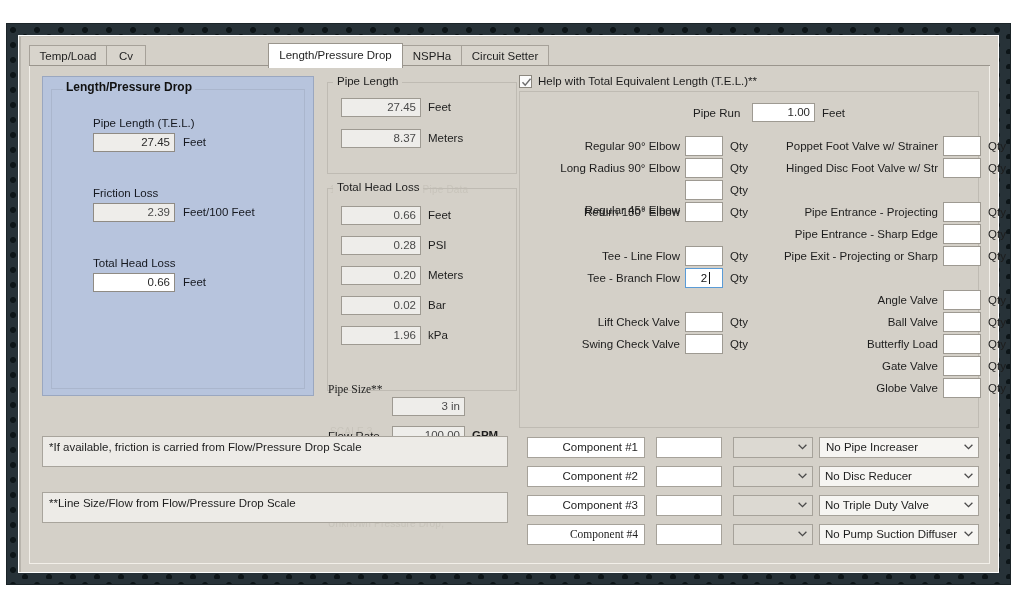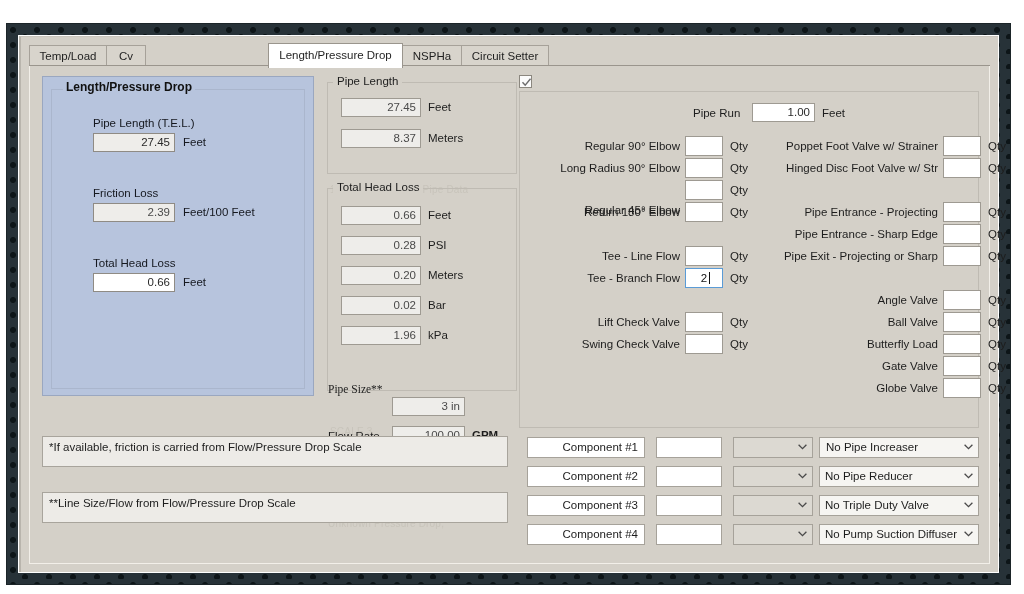--- a/index.html
+++ b/index.html
@@ -156,20 +156,21 @@
       <div class="lbl b" style="left:442px;top:361px;font-weight:bold;">GPM</div>
 
       <div class="strip" style="left:12px;top:426px;width:466px;height:31px;">**Line Size/Flow from Flow/Pressure Drop Scale</div>
       <div class="strip" style="left:12px;top:370px;width:466px;height:31px;">*If available, friction is carried from Flow/Pressure Drop Scale</div>
 
       <div class="cbx" style="left:489px;top:9px;">
         <svg width="11" height="11" viewBox="0 0 11 11">
           <path d="M1.5 5.2 L4.2 8.2 L9.5 1.8" stroke="#6d6d6d" stroke-width="1.4" fill="none"></path>
         </svg>
       </div>
+      <div class="lbl" style="left:508px;top:7px;font-size:11.5px;">Help with Total Equivalent Length (T.E.L.)**</div>
 
       <div class="gbox" style="left:489px;top:25px;width:460px;height:337px;"></div>
 
       <div class="lbl" style="left:663px;top:39px;">Pipe Run</div>
       <div class="fld white" style="left:722px;top:37px;width:63px;">1.00</div>
       <div class="lbl" style="left:792px;top:39px;">Feet</div>
 
       <div id="leftFittings">
           <div class="lbl r" style="left: 390px; width: 260px; top: 72px;">Regular 90° Elbow</div>
           <div class="fld white" style="left: 655px; top: 70px; width: 38px; height: 20px; line-height: 18px;"></div>
@@ -243,38 +244,38 @@
                 <path d="M0.6 0.8 L4.5 4.7 L8.4 0.8" stroke="#4a4a4a" stroke-width="1.3" fill="none"></path>
               </svg>
             </span></div>
           <div class="compname" style="left: 497px; top: 400px; width: 118px;">Component #2</div>
           <div class="compqty" style="left: 626px; top: 400px; width: 66px;"></div>
           <div class="combo disabled" style="left: 703px; top: 400px; width: 80px;"><span></span><span class="chev">
               <svg width="9" height="6" viewBox="0 0 9 6">
                 <path d="M0.6 0.8 L4.5 4.7 L8.4 0.8" stroke="#4a4a4a" stroke-width="1.3" fill="none"></path>
               </svg>
             </span></div>
-          <div class="combo enabled" style="left: 789px; top: 400px; width: 160px;"><span>No Pipe Reducer</span><span class="chev">
+          <div class="combo enabled" style="left: 789px; top: 400px; width: 160px;"><span>No Disc Reducer</span><span class="chev">
               <svg width="9" height="6" viewBox="0 0 9 6">
                 <path d="M0.6 0.8 L4.5 4.7 L8.4 0.8" stroke="#4a4a4a" stroke-width="1.3" fill="none"></path>
               </svg>
             </span></div>
           <div class="compname" style="left: 497px; top: 429px; width: 118px;">Component #3</div>
           <div class="compqty" style="left: 626px; top: 429px; width: 66px;"></div>
           <div class="combo disabled" style="left: 703px; top: 429px; width: 80px;"><span></span><span class="chev">
               <svg width="9" height="6" viewBox="0 0 9 6">
                 <path d="M0.6 0.8 L4.5 4.7 L8.4 0.8" stroke="#4a4a4a" stroke-width="1.3" fill="none"></path>
               </svg>
             </span></div>
           <div class="combo enabled" style="left: 789px; top: 429px; width: 160px;"><span>No Triple Duty Valve</span><span class="chev">
               <svg width="9" height="6" viewBox="0 0 9 6">
                 <path d="M0.6 0.8 L4.5 4.7 L8.4 0.8" stroke="#4a4a4a" stroke-width="1.3" fill="none"></path>
               </svg>
             </span></div>
-          <div class="compname" style="left: 497px; top: 458px; width: 118px;">Component #4</div>
+          <div class="compname" style="left: 497px; top: 458px; width: 118px; font-family: Liberation Serif, serif;">Component #4</div>
           <div class="compqty" style="left: 626px; top: 458px; width: 66px;"></div>
           <div class="combo disabled" style="left: 703px; top: 458px; width: 80px;"><span></span><span class="chev">
               <svg width="9" height="6" viewBox="0 0 9 6">
                 <path d="M0.6 0.8 L4.5 4.7 L8.4 0.8" stroke="#4a4a4a" stroke-width="1.3" fill="none"></path>
               </svg>
             </span></div>
           <div class="combo enabled" style="left: 789px; top: 458px; width: 160px;"><span>No Pump Suction Diffuser</span><span class="chev">
               <svg width="9" height="6" viewBox="0 0 9 6">
                 <path d="M0.6 0.8 L4.5 4.7 L8.4 0.8" stroke="#4a4a4a" stroke-width="1.3" fill="none"></path>
               </svg>

